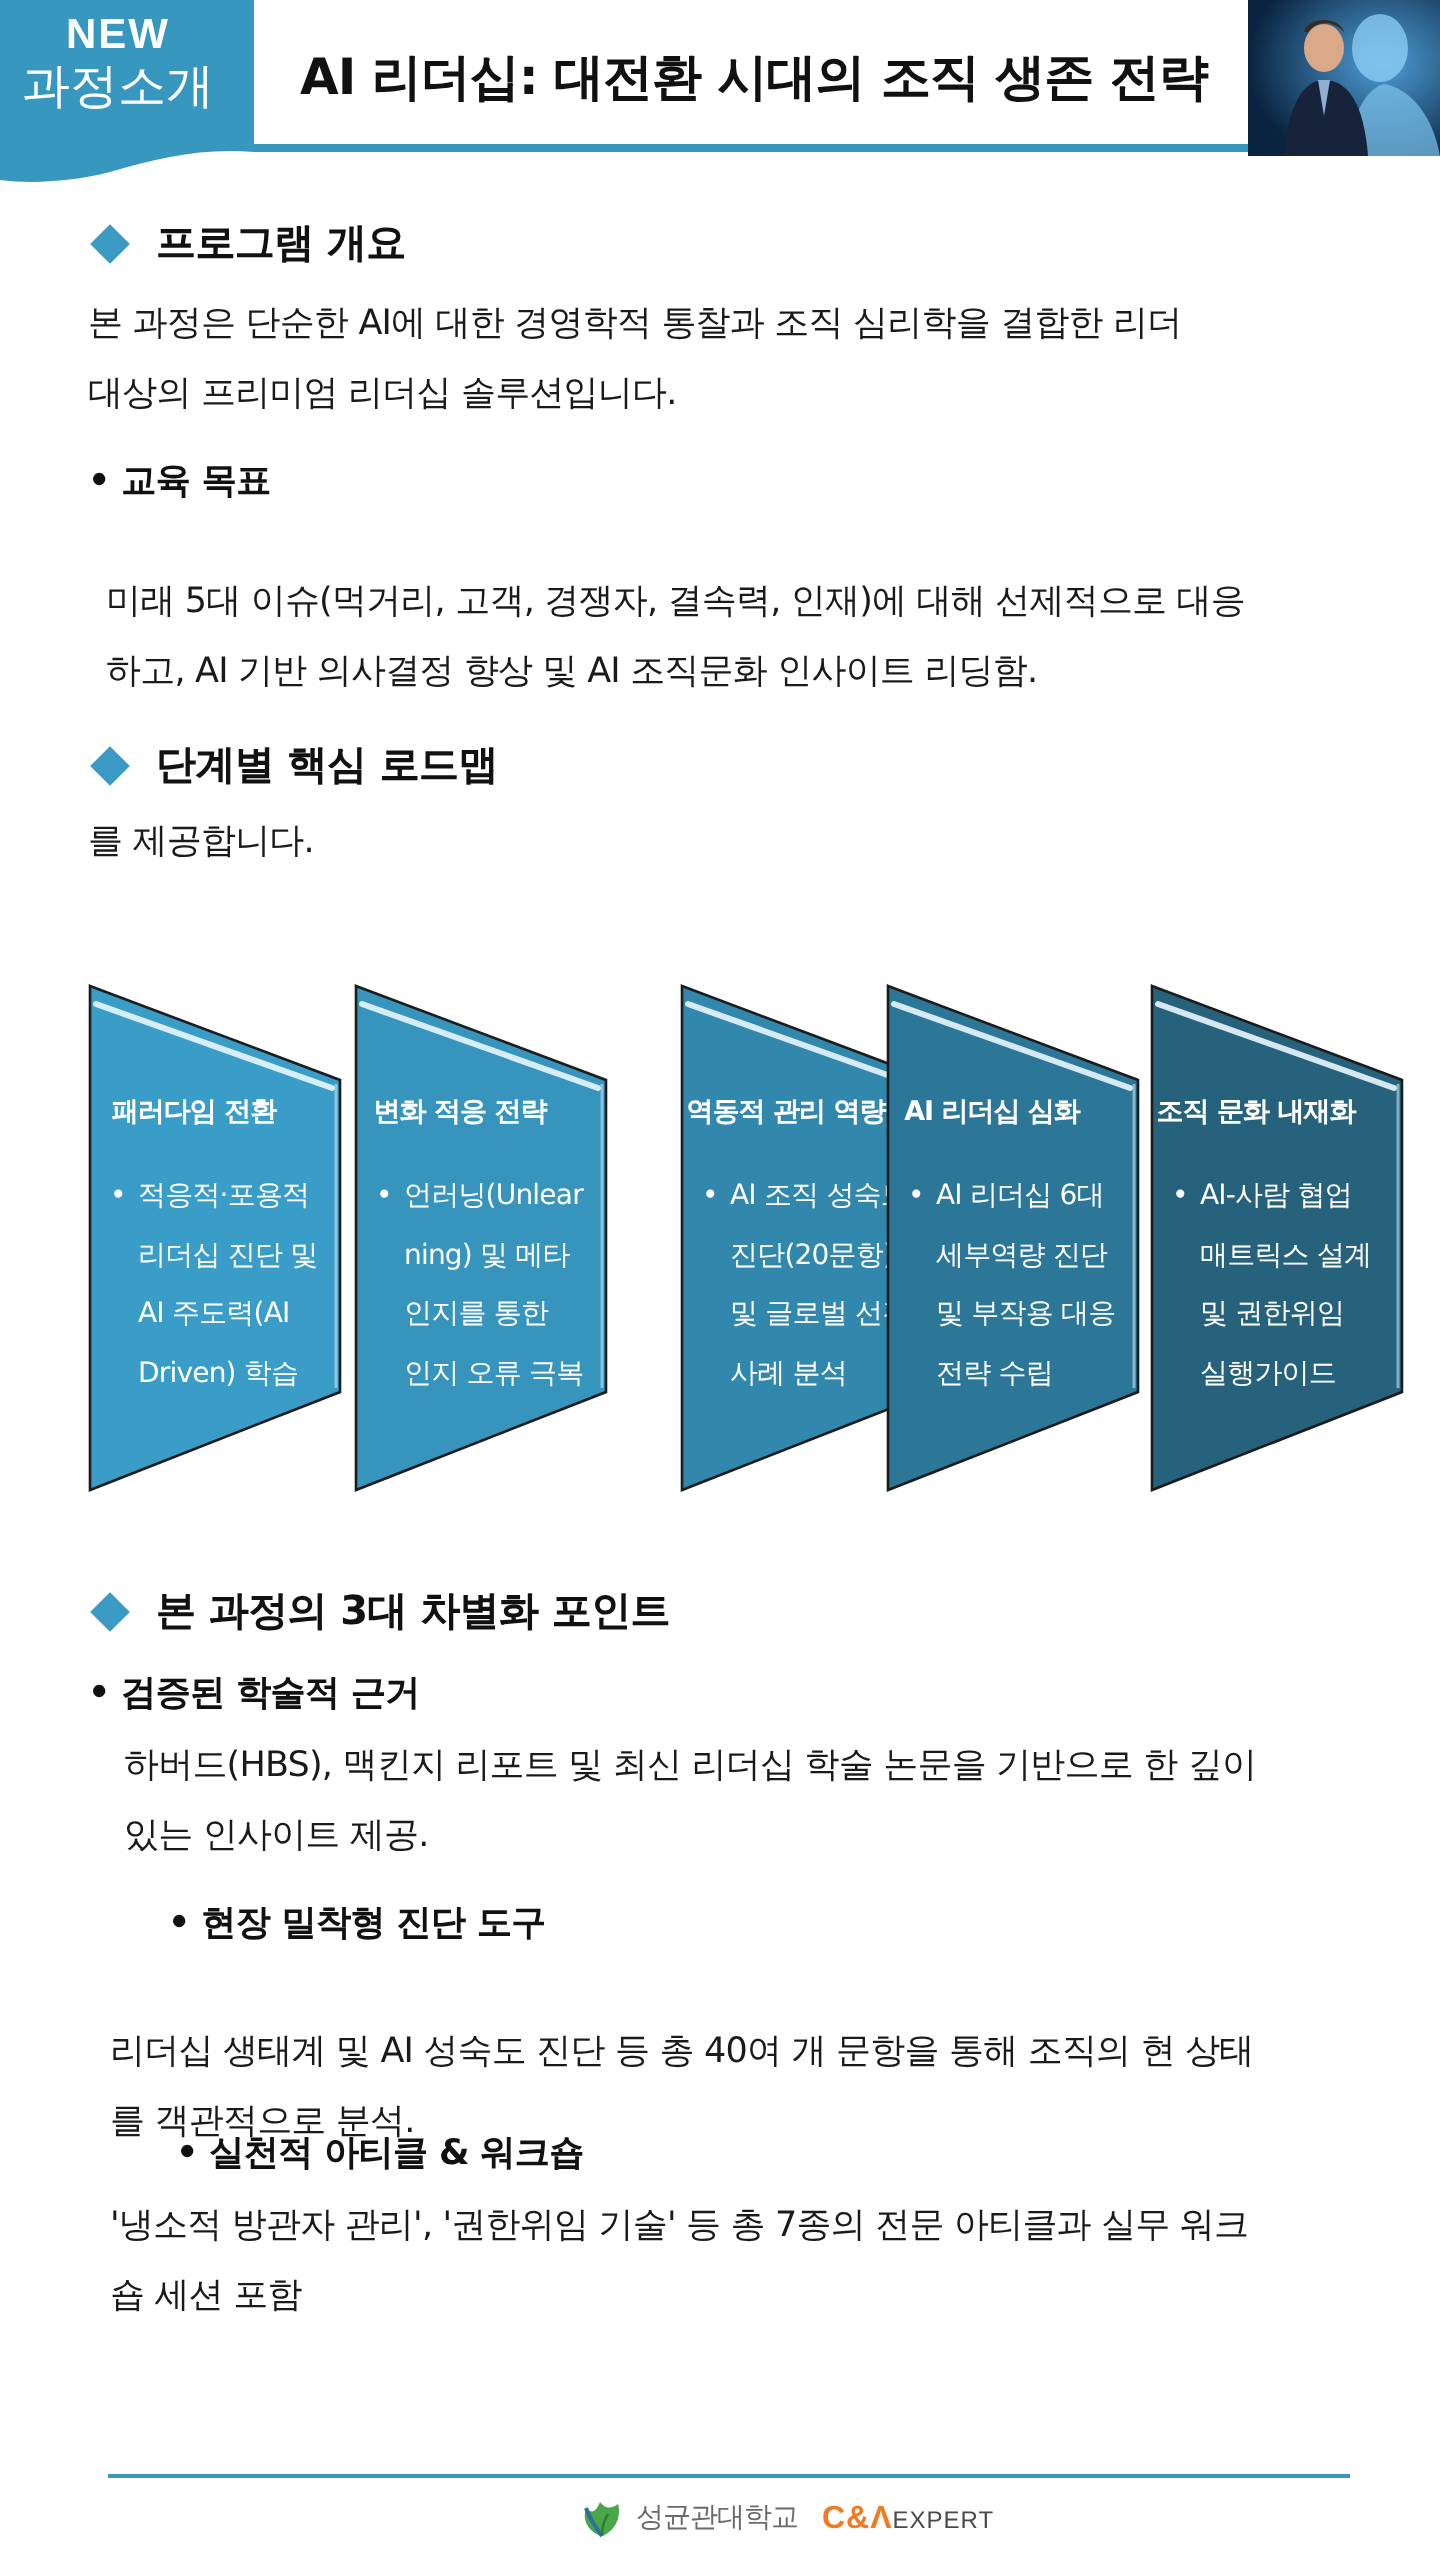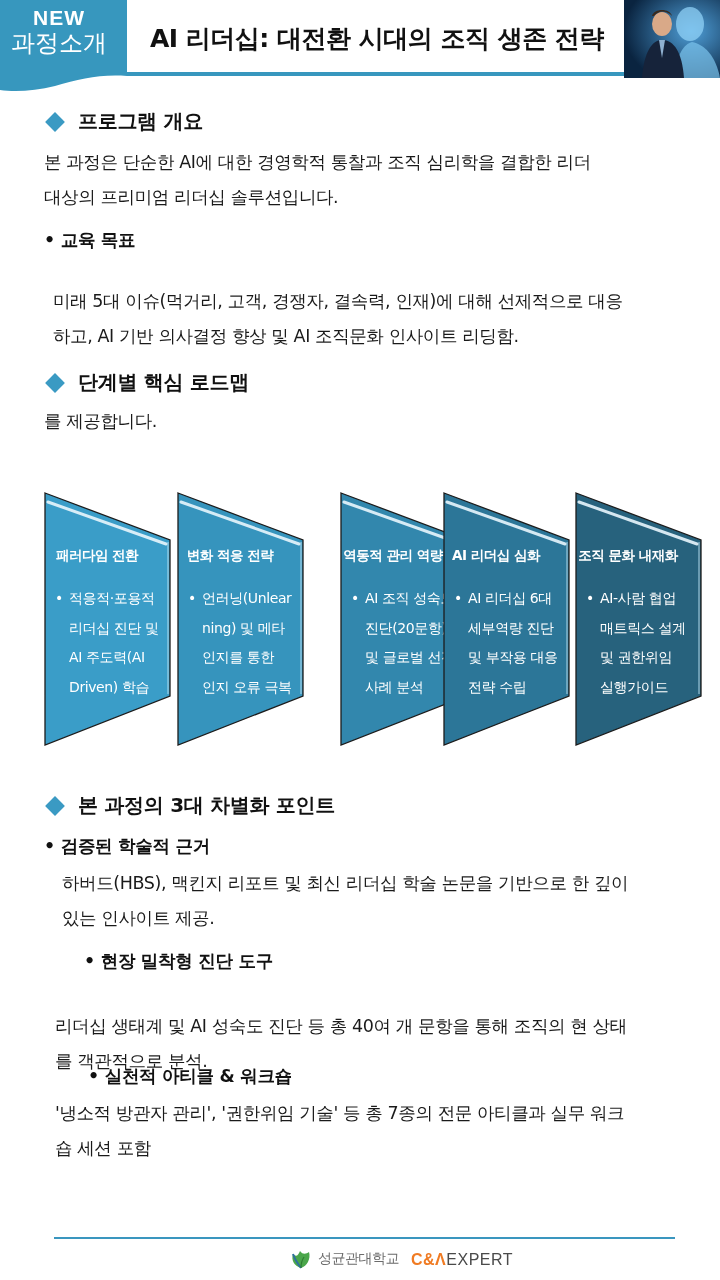--- a/index.html
+++ b/index.html
@@ -28,21 +28,21 @@
   .step-title { position:absolute; left:0; top:55px; width:106px; text-align:center; color:#fff; font-size:13.5px; font-weight:bold; white-space:nowrap; letter-spacing:-0.5px; }
   .step-body { position:absolute; left:11px; top:92px; width:112px; color:#fff; font-size:14px; line-height:29.5px; letter-spacing:-0.4px; }
   .step-body .bullet { position:absolute; left:0; top:0; }
   .step-body .line { display:block; padding-left:14px; white-space:nowrap; }
 
   
   .footer-rule { position:absolute; left:54px; top:1237px; width:621px; height:2px; background:#3a96bf; }
   .footer-logos { position:absolute; left:290px; top:1246px; height:26px; display:flex; align-items:center; gap:6px; white-space:nowrap; }
   .skku-text { font-size:14px; color:#6b6b6b; letter-spacing:-0.5px; }
   .ca-text { font-size:16px; font-weight:bold; color:#f07b23; font-family:Liberation Sans, sans-serif; letter-spacing:0.5px; }
-  .expert-text { font-size:16px; color:#4a4a4a; font-family:"Liberation Sans",sans-serif; letter-spacing:0.5px; }
+  .expert-text { font-size:12px; color:#4a4a4a; font-family:"Liberation Sans",sans-serif; letter-spacing:0.5px; }
 </style>
 </head>
 <body>
 
 <div class="badge">
   <svg width="127" height="92" viewBox="0 0 127 92">
     <path d="M0 0 H127 V76 C100 74 80 79 55 86 C35 91 15 92 0 90 Z" fill="#3797be"></path>
   </svg>
   <div class="badge-text">
     <span class="badge-new">NEW</span>

